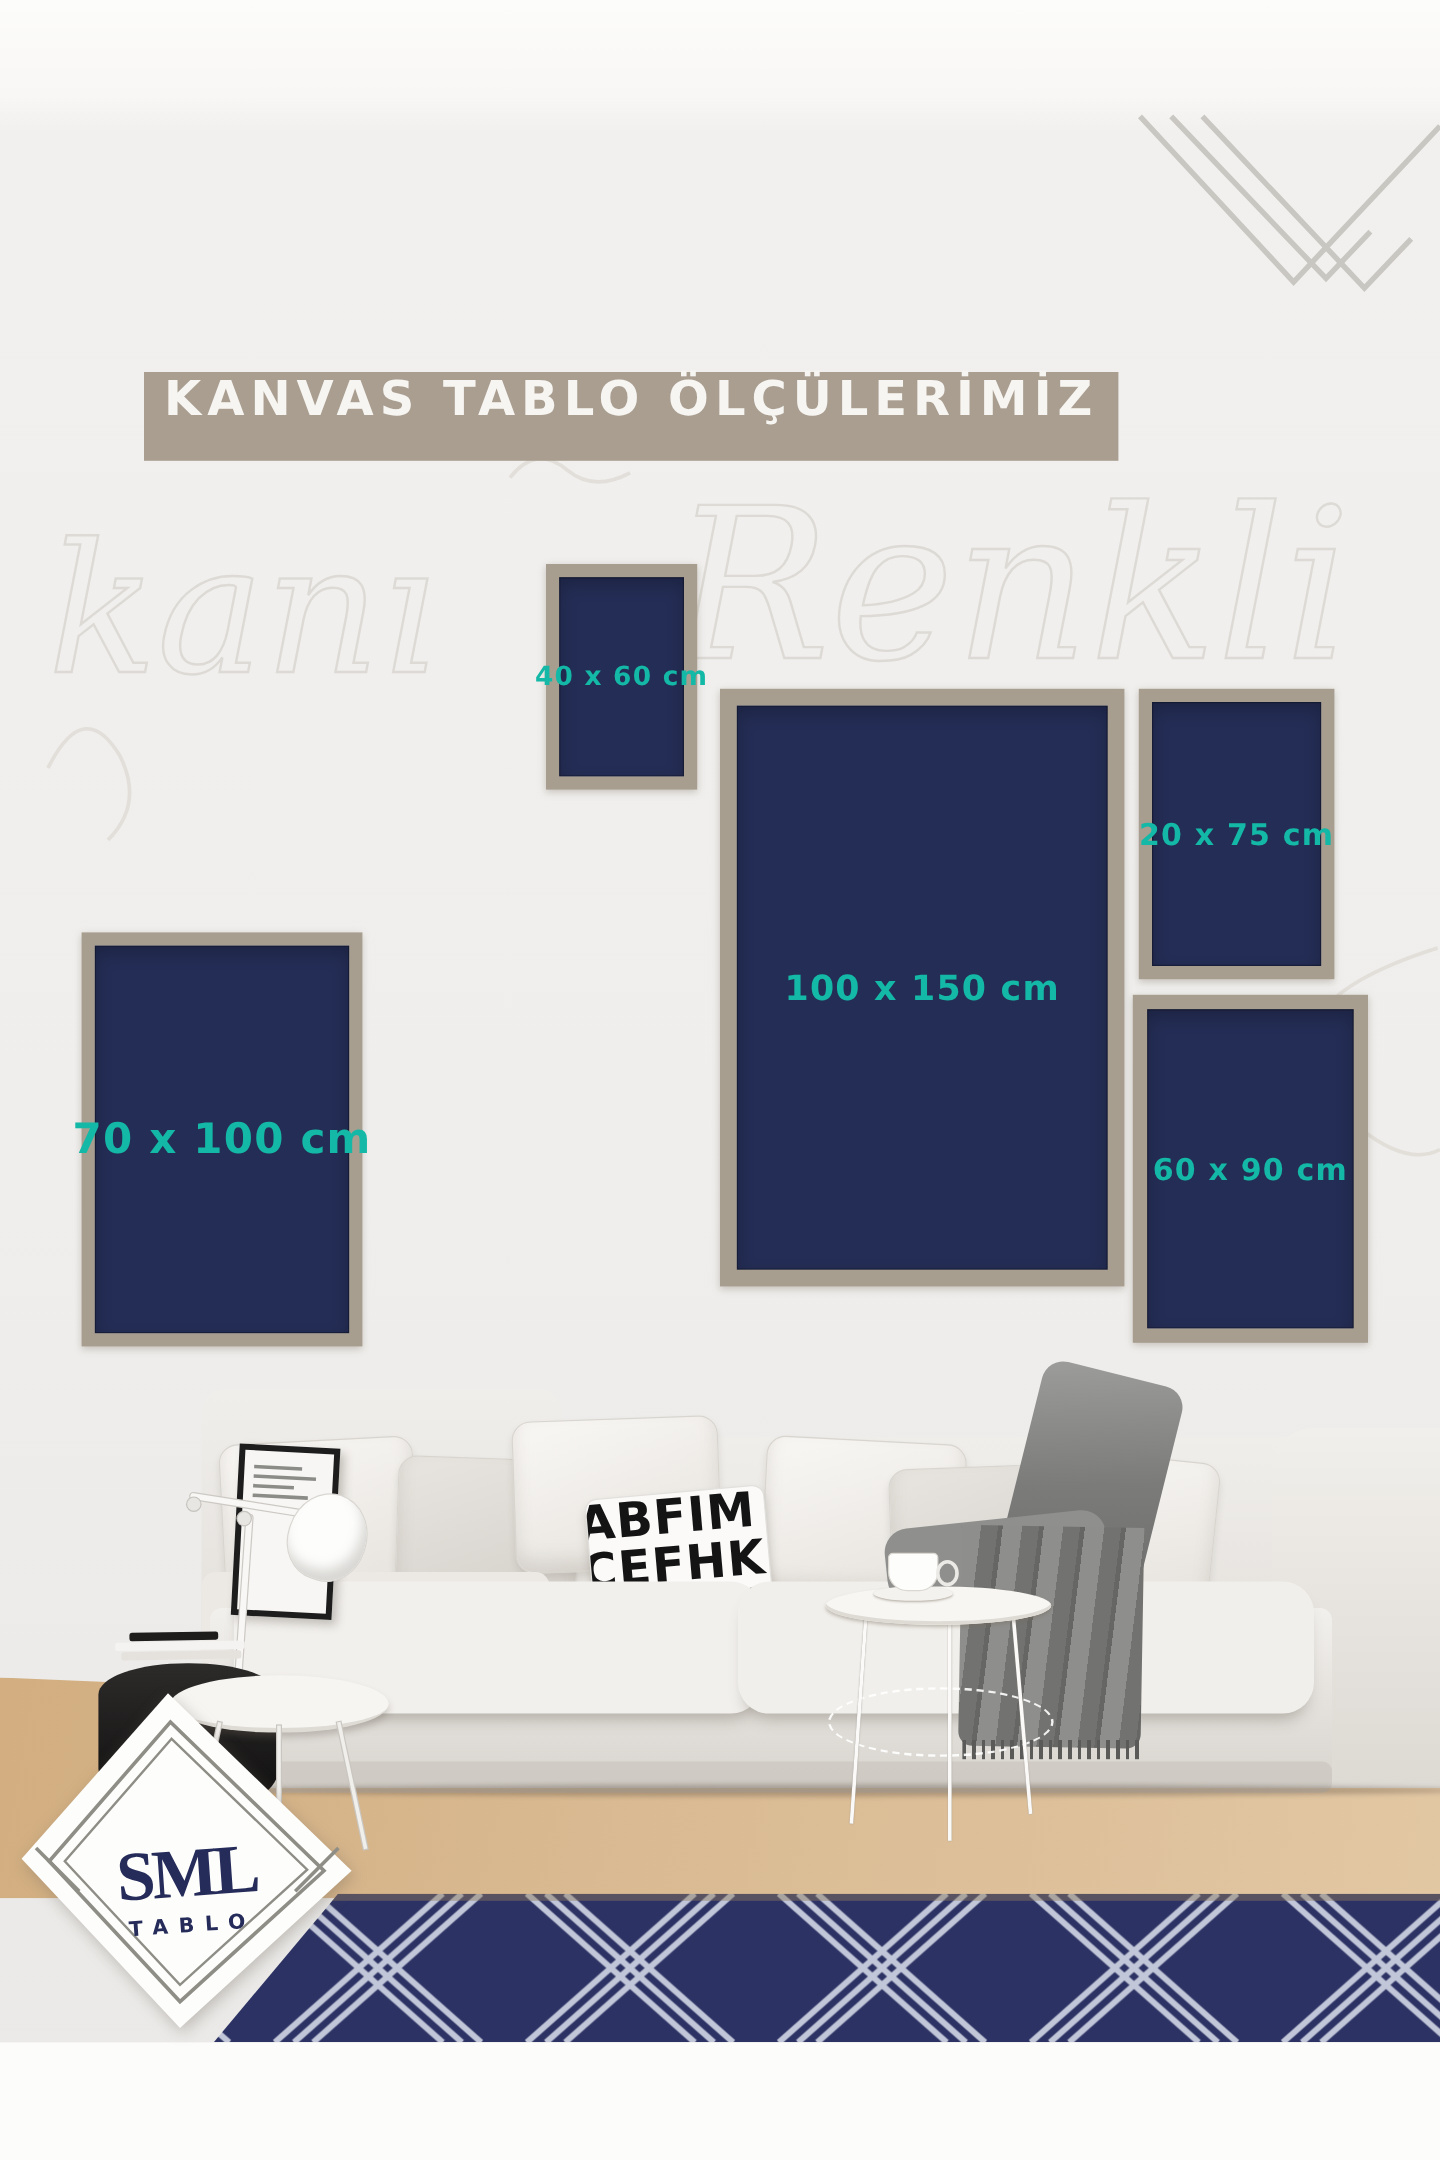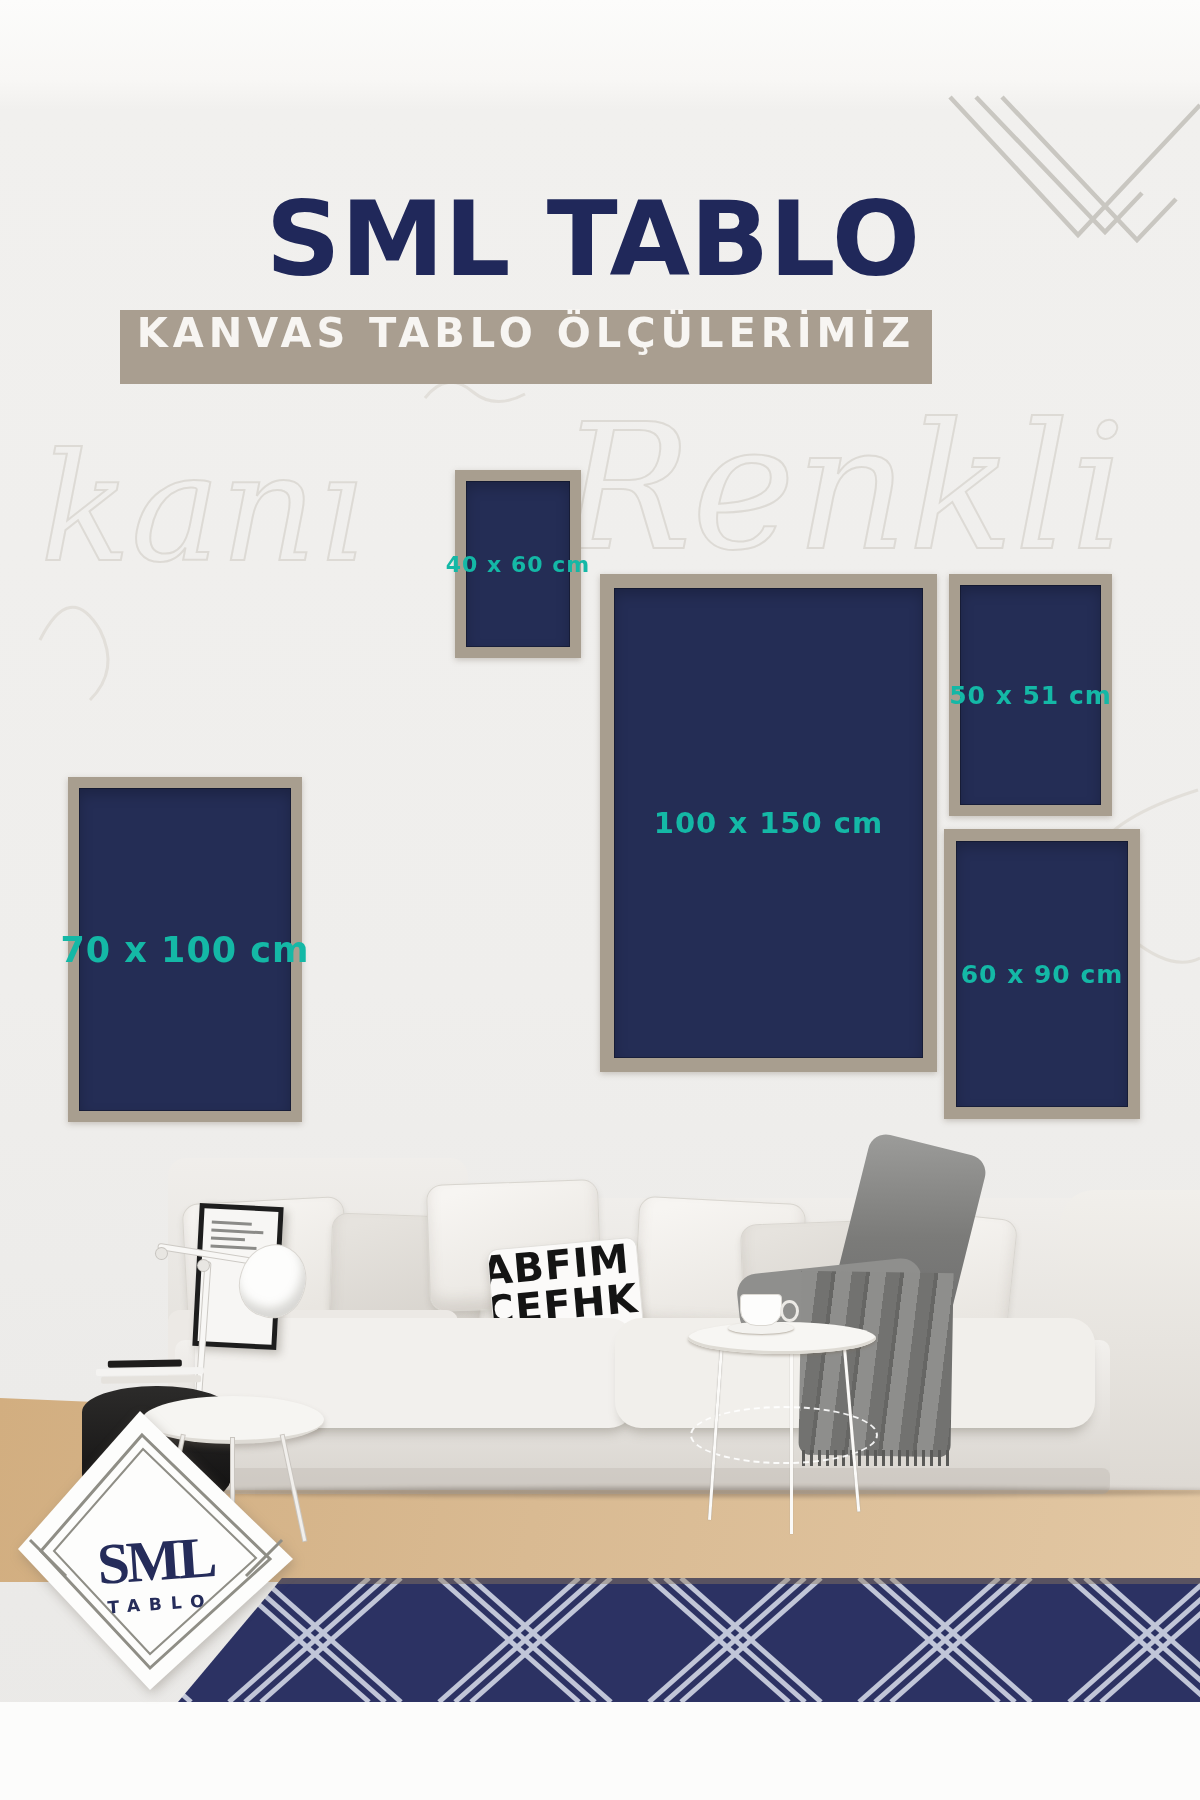--- a/index.html
+++ b/index.html
@@ -148,33 +148,32 @@
       <text x="560" y="548" font-size="175">Renkli</text>
       <text x="40" y="560" font-size="150">kanı</text>
     </g>
     <g stroke="#e0ddd7" stroke-width="3" fill="none" opacity="0.9">
       <path d="M 425 398 q 22 -28 48 -6 q 22 18 52 2"></path>
       <path d="M 1198 790 q -175 55 -65 150 q 40 32 67 18"></path>
       <path d="M 40 640 q 30 -60 60 -10 q 20 40 -10 70"></path>
     </g>
   </svg>
 
-  <div class="abs title">SML TABLO</div>
   <div class="abs banner">
     <span>KANVAS TABLO ÖLÇÜLERİMİZ</span>
   </div>
 
   <div class="abs frame f4060">
     <div class="canvas">
       <span class="lbl">40 x 60 cm</span>
     </div>
   </div>
   <div class="abs frame f5075">
     <div class="canvas">
-      <span class="lbl">50 x 51 cm</span>
+      <span class="lbl">20 x 75 cm</span>
     </div>
   </div>
   <div class="abs frame f100150">
     <div class="canvas">
       <span class="lbl">100 x 150 cm</span>
     </div>
   </div>
   <div class="abs frame f70100">
     <div class="canvas">
       <span class="lbl">70 x 100 cm</span>

